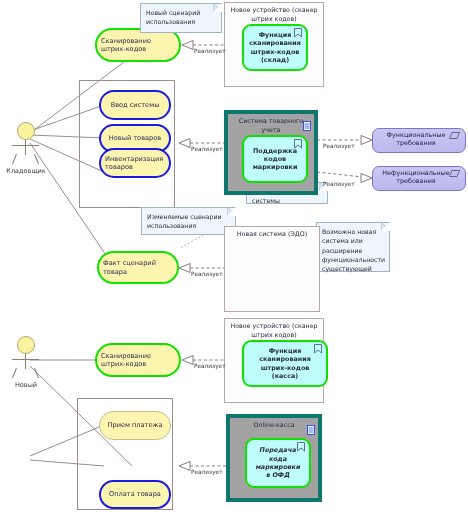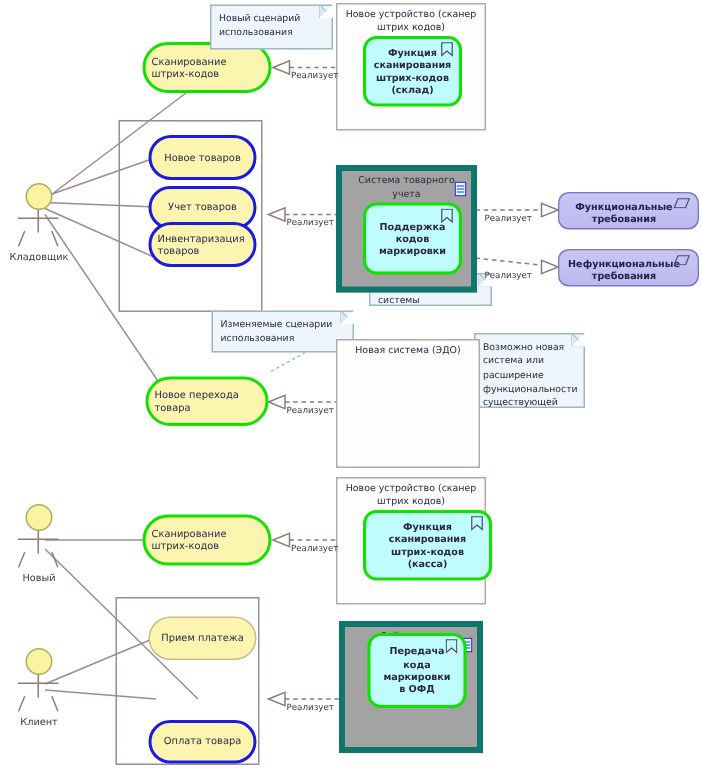--- a/index.html
+++ b/index.html
@@ -41,22 +41,22 @@
   .box.system{background:#a3a3a3;border:4px solid #0f766e;}
 
   
   .fn{position:absolute;background:#bffcfc;border:2px solid #12e000;border-radius:9px;
       display:flex;align-items:center;justify-content:center;text-align:center;
       font-size:6.4px;line-height:1.3;color:#2b2b3f;font-weight:bold;padding:3px 6px;box-sizing:border-box;}
   .fn .bm{position:absolute;right:4px;top:2px;}
 
   
   .req{position:absolute;background:linear-gradient(#c9c6f2,#bdb8ee);border:1px solid #7a77c4;
-       border-radius:7px;display:flex;align-items:flex-end;justify-content:center;text-align:center;
-       font-size:6.4px;color:#22224a;padding:2px 10px 2px 4px;box-sizing:border-box;font-weight:bold;}
+       border-radius:7px;display:flex;align-items:flex-start;justify-content:center;text-align:center;
+       font-size:6.4px;color:#22224a;padding:2px 10px 2px 4px;box-sizing:border-box;}
   .req .para{position:absolute;right:5px;top:3px;}
 
   
   .boundary{position:absolute;border:1px solid #9c8c8c;background:transparent;box-sizing:border-box;}
 
   
   .rlz{position:absolute;font-size:5.8px;color:#3a3a3a;white-space:nowrap;}
 
   .sysicon{position:absolute;right:3px;top:2px;}
 </style>
@@ -123,43 +123,33 @@
     <div class="head"></div>
     <div class="body">
       <i class="vline"></i>
         <i class="arms"></i>
         <i class="leg1"></i>
         <i class="leg2"></i>
     </div>
     <div class="lbl">Новый</div>
   </div>
 
-  <div class="actor" style="left:3px;top:432px;">
-    <div class="head"></div>
-    <div class="body">
-      <i class="vline"></i>
-        <i class="arms"></i>
-        <i class="leg1"></i>
-        <i class="leg2"></i>
-    </div>
-    <div class="lbl">Клиент</div>
-  </div>
 
   <div class="boundary" style="left:79px;top:80px;width:96px;height:128px;"></div>
   <div class="boundary" style="left:77px;top:398px;width:96px;height:112px;"></div>
 
   <div class="uc green" style="left:95px;top:28px;width:86px;height:34px;">Сканирование штрих-кодов</div>
 
-  <div class="uc blue" style="left:99px;top:90px;width:72px;height:30px;">Новое товаров</div>
-
-  <div class="uc blue" style="left:99px;top:124px;width:72px;height:29px;">Учет товаров</div>
+  <div class="uc blue" style="left:99px;top:90px;width:72px;height:30px;">Ввод системы</div>
+
+  <div class="uc blue" style="left:99px;top:124px;width:72px;height:29px;">Новый товаров</div>
 
   <div class="uc blue" style="left:99px;top:148px;width:72px;height:30px;">Инвентаризация товаров</div>
 
-  <div class="uc green" style="left:97px;top:251px;width:82px;height:33px;">Новое перехода товара</div>
+  <div class="uc green" style="left:97px;top:251px;width:82px;height:33px;">Факт сценарий товара</div>
 
   <div class="uc green" style="left:95px;top:343px;width:86px;height:34px;">Сканирование штрих-кодов</div>
 
   <div class="uc plain" style="left:99px;top:411px;width:72px;height:29px;">Прием платежа</div>
 
   <div class="uc blue" style="left:99px;top:480px;width:72px;height:29px;">Оплата товара</div>
 
   <div class="note" style="left:140px;top:3px;width:82px;height:30px;">
     <span class="fold">
       <svg width="9" height="9">
@@ -247,21 +237,21 @@
   <div class="box system" style="left:226px;top:414px;width:96px;height:88px;">
     <span class="sysicon">
       <svg width="8" height="10">
           <rect x="0.5" y="0.5" width="7" height="9" fill="#dff" stroke="#1a1ae0" stroke-width="0.7"></rect>
           <line x1="1.5" y1="3" x2="6.5" y2="3" stroke="#1a1ae0" stroke-width="0.6"></line>
           <line x1="1.5" y1="5" x2="6.5" y2="5" stroke="#1a1ae0" stroke-width="0.6"></line>
           <line x1="1.5" y1="7" x2="6.5" y2="7" stroke="#1a1ae0" stroke-width="0.6"></line>
         </svg>
     </span>
     <div class="cap">Online-касса</div>
-    <div class="fn" style="left:15px;top:4px;width:66px;height:50px;">
+    <div class="fn" style="left:15px;top:20px;width:66px;height:50px;font-style:italic;">
       <span class="bm">
         <svg width="8" height="10">
             <path d="M0.5 0.5 H7.5 V9 L4 6 L0.5 9 Z" fill="none" stroke="#4a4a6a" stroke-width="0.8"></path>
           </svg>
       </span>
       <span>Передача кода маркировки в ОФД</span>
     </div>
   </div>
 
   <div class="req" style="left:372px;top:128px;width:94px;height:25px;">

